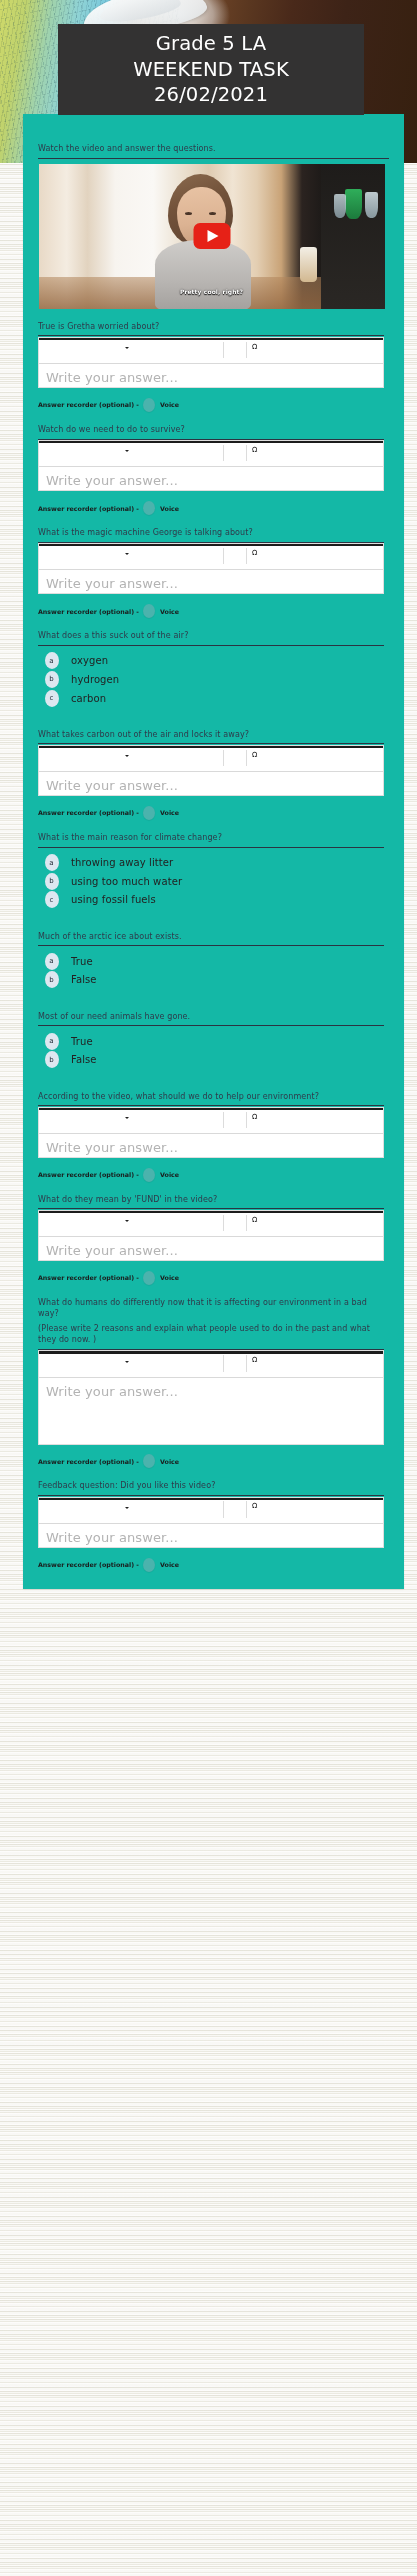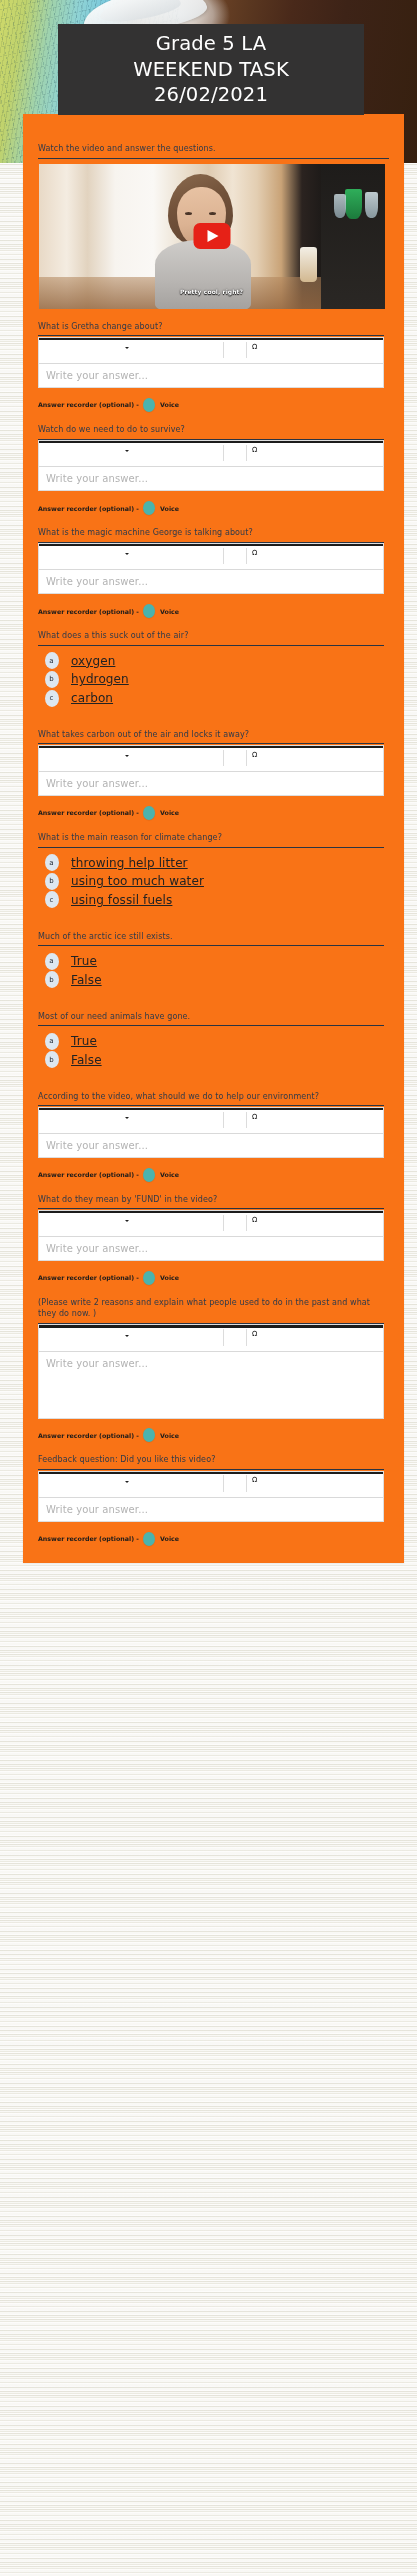--- a/index.html
+++ b/index.html
@@ -137,21 +137,21 @@
     text-align: right;
     white-space: nowrap;
   }
 
   
   .card {
     position: absolute;
     left: 23px;
     top: 114px;
     width: 381px;
-    background: #f97316;
+    background: #14b8a6;
     z-index: 2;
     padding: 0 0 17.4px 0;
     box-shadow: 0 0.5px 1.6px rgba(0,0,0,0.10);
   }
 
   .card-inner {
     padding: 30px 15px 0 15px;
   }
 
   .intro {
@@ -343,21 +343,21 @@
     position: absolute;
     left: 213px; top: 2.7px;
     font-size: 7px;
     color: #111;
     font-family: "DejaVu Sans", "Liberation Sans", sans-serif;
     cursor: pointer;
   }
   .editor-area {
     height: 23px;
     padding: 6px 7px 0 7px;
-    font-size: 10px;
+    font-size: 13px;
     color: #b3b3b3;
     letter-spacing: 0.1px;
     cursor: text;
   }
   .editor-area.tall { height: 66px; }
 
   
   .recorder {
     display: flex;
     align-items: center;
@@ -401,25 +401,24 @@
     color: #1c2430;
     display: flex;
     align-items: center;
     justify-content: center;
     font-size: 7px;
     font-weight: 400;
     margin-left: 6.5px;
     flex: 0 0 auto;
   }
   .choice-text {
-    font-size: 12px;
+    font-size: 10px;
     color: #222;
     margin-left: 12.5px;
     letter-spacing: 0.1px;
-    text-decoration: underline;
   }
   .q-spacer { height: 8.7px; }
 </style>
 </head>
 <body>
 
 <div class="paper-bg"></div>
 
 <div class="hero">
   <div class="hero-photo"></div>
@@ -455,21 +454,21 @@
         <div class="vt-body"></div>
         <div class="vt-caption">Pretty cool, right?</div>
         <div class="vt-play">
           <div class="vt-play-tri"></div>
         </div>
       </div>
     </div>
 
     <div id="questions">
         <div class="question">
-          <div class="q-text">What is Gretha change about?</div>
+          <div class="q-text">True is Gretha worried about?</div>
           <hr class="q-rule">
           <div class="editor">
             <div class="editor-topbar"></div>
             <div class="editor-toolbar">
               <div class="tb-caret"></div>
               <div class="tb-div1"></div>
               <div class="tb-div2"></div>
               <div class="tb-omega">Ω</div>
             </div>
             <div class="editor-area">Write your answer...</div>
@@ -555,35 +554,35 @@
             <span class="rec-dot"></span>
             <span class="rec-voice">Voice</span>
           </div>
         </div>
         <div class="question">
           <div class="q-text">What is the main reason for climate change?</div>
           <hr class="q-rule">
           <div class="choices">
             <div class="choice">
               <span class="choice-badge">a</span>
-              <span class="choice-text">throwing help litter</span>
+              <span class="choice-text">throwing away litter</span>
             </div>
             <div class="choice">
               <span class="choice-badge">b</span>
               <span class="choice-text">using too much water</span>
             </div>
             <div class="choice">
               <span class="choice-badge">c</span>
               <span class="choice-text">using fossil fuels</span>
             </div>
           </div>
           <div class="q-spacer"></div>
         </div>
         <div class="question">
-          <div class="q-text">Much of the arctic ice still exists.</div>
+          <div class="q-text">Much of the arctic ice about exists.</div>
           <hr class="q-rule">
           <div class="choices">
             <div class="choice">
               <span class="choice-badge">a</span>
               <span class="choice-text">True</span>
             </div>
             <div class="choice">
               <span class="choice-badge">b</span>
               <span class="choice-text">False</span>
             </div>
@@ -637,20 +636,21 @@
             </div>
             <div class="editor-area">Write your answer...</div>
           </div>
           <div class="recorder">
             <span class="rec-label">Answer recorder (optional) -</span>
             <span class="rec-dot"></span>
             <span class="rec-voice">Voice</span>
           </div>
         </div>
         <div class="question">
+          <div class="q-text">What do humans do differently now that it is affecting our environment in a bad way?</div>
           <div class="q-sub">(Please write 2 reasons and explain what people used to do in the past and what they do now. )</div>
           <hr class="q-rule">
           <div class="editor">
             <div class="editor-topbar"></div>
             <div class="editor-toolbar">
               <div class="tb-caret"></div>
               <div class="tb-div1"></div>
               <div class="tb-div2"></div>
               <div class="tb-omega">Ω</div>
             </div>

